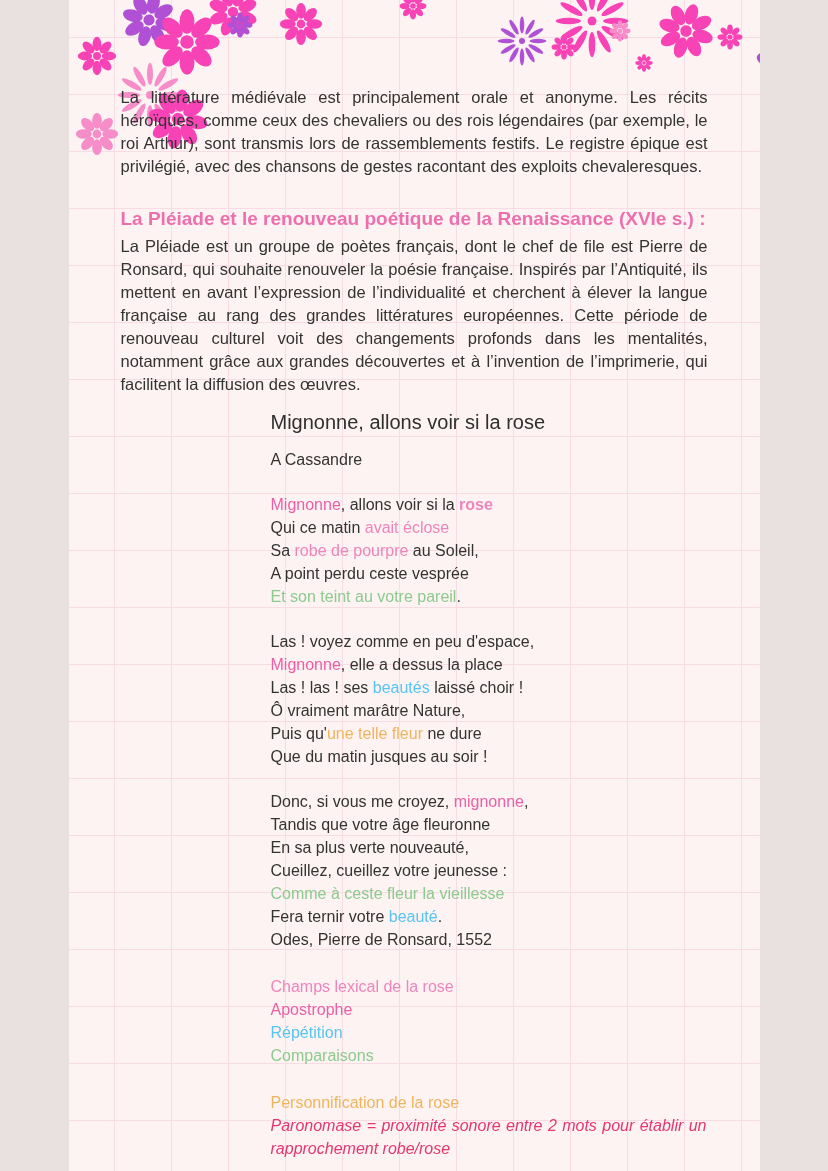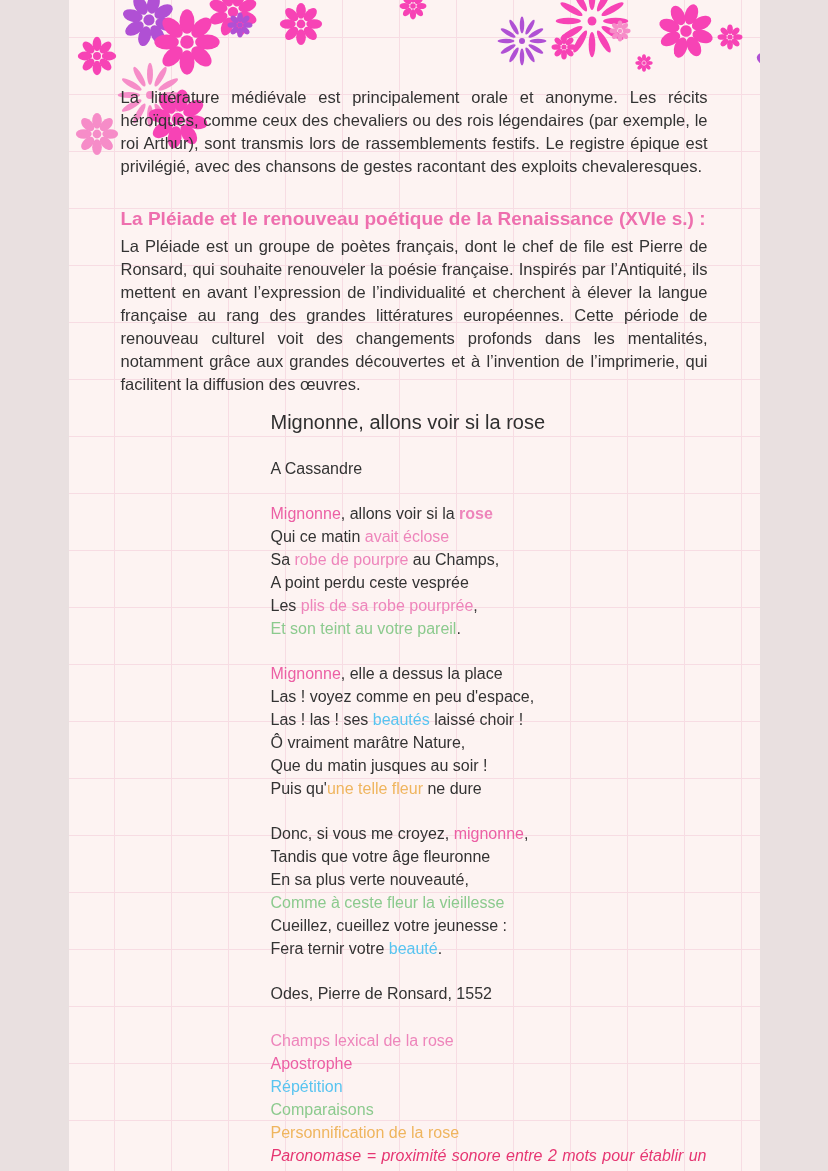--- a/index.html
+++ b/index.html
@@ -43,24 +43,24 @@
   .poem-block {
     margin-left:150px;
     margin-top:12px;
     font-size:16px;
   }
   .poem-title {
     font-size:20px;
     line-height:28px;
     color:#2f2f2f;
   }
-  .dedication { margin-top:21px; }
+  .dedication { margin-top:12px; }
   .stanza { margin-top:22px; }
   .poem-line { line-height:23px; }
-  .poem-source { margin-top:22px; }
+  .poem-source { }
 
   .legend {
     margin-top:24px;
     width:436px;
   }
   .legend-line { line-height:23px; }
   .legend-line.justify { text-align:justify; }
 </style>
 </head>
 <body>
@@ -177,49 +177,48 @@
     <p class="para para2">La Pléiade est un groupe de poètes français, dont le chef de file est Pierre de Ronsard, qui souhaite renouveler la poésie française. Inspirés par l’Antiquité, ils mettent en avant l’expression de l’individualité et cherchent à élever la langue française au rang des grandes littératures européennes. Cette période de renouveau culturel voit des changements profonds dans les mentalités, notamment grâce aux grandes découvertes et à l’invention de l’imprimerie, qui facilitent la diffusion des œuvres.</p>
 
     <div class="poem-block">
       <div class="poem-title">Mignonne, allons voir si la rose</div>
       <div class="dedication">A Cassandre</div>
 
       <div>
           <div class="stanza">
             <div class="poem-line"><span style="color: rgb(236, 95, 164);">Mignonne</span><span>, allons voir si la </span><span style="color: rgb(238, 133, 187); font-weight: bold;">rose</span></div>
             <div class="poem-line"><span>Qui ce matin </span><span style="color: rgb(238, 133, 187);">avait éclose</span></div>
-            <div class="poem-line"><span>Sa </span><span style="color: rgb(238, 133, 187);">robe de pourpre</span><span> au Champs,</span></div>
+            <div class="poem-line"><span>Sa </span><span style="color: rgb(238, 133, 187);">robe de pourpre</span><span> au Soleil,</span></div>
             <div class="poem-line"><span>A point perdu ceste vesprée</span></div>
-            <div class="poem-line"><span>Les </span><span style="color: rgb(238, 133, 187);">plis de sa robe pourprée</span><span>,</span></div>
             <div class="poem-line"><span style="color: rgb(140, 202, 142);">Et son teint au votre pareil</span><span>.</span></div>
           </div>
           <div class="stanza">
+            <div class="poem-line"><span>Las ! voyez comme en peu d'espace,</span></div>
             <div class="poem-line"><span style="color: rgb(236, 95, 164);">Mignonne</span><span>, elle a dessus la place</span></div>
-            <div class="poem-line"><span>Las ! voyez comme en peu d'espace,</span></div>
             <div class="poem-line"><span>Las ! las ! ses </span><span style="color: rgb(88, 196, 240);">beautés</span><span> laissé choir !</span></div>
             <div class="poem-line"><span>Ô vraiment marâtre Nature,</span></div>
+            <div class="poem-line"><span>Puis qu'</span><span style="color: rgb(239, 181, 94);">une telle fleur</span><span> ne dure</span></div>
             <div class="poem-line"><span>Que du matin jusques au soir !</span></div>
-            <div class="poem-line"><span>Puis qu'</span><span style="color: rgb(239, 181, 94);">une telle fleur</span><span> ne dure</span></div>
           </div>
           <div class="stanza">
             <div class="poem-line"><span>Donc, si vous me croyez, </span><span style="color: rgb(236, 95, 164);">mignonne</span><span>,</span></div>
             <div class="poem-line"><span>Tandis que votre âge fleuronne</span></div>
             <div class="poem-line"><span>En sa plus verte nouveauté,</span></div>
+            <div class="poem-line"><span>Cueillez, cueillez votre jeunesse :</span></div>
             <div class="poem-line"><span style="color: rgb(140, 202, 142);">Comme à ceste fleur la vieillesse</span></div>
-            <div class="poem-line"><span>Cueillez, cueillez votre jeunesse :</span></div>
             <div class="poem-line"><span>Fera ternir votre </span><span style="color: rgb(88, 196, 240);">beauté</span><span>.</span></div>
           </div>
         </div>
 
       <div class="poem-source">Odes, Pierre de Ronsard, 1552</div>
 
       <div class="legend">
           <div class="legend-line" style="color: rgb(238, 133, 187);">Champs lexical de la rose</div>
           <div class="legend-line" style="color: rgb(236, 95, 164);">Apostrophe</div>
           <div class="legend-line" style="color: rgb(88, 196, 240);">Répétition</div>
           <div class="legend-line" style="color: rgb(140, 202, 142);">Comparaisons</div>
-          <div class="legend-line" style="color: rgb(239, 181, 94);">Personnification de la rose</div>
+          <div class="legend-line" style="color: rgb(239, 181, 94); margin-top: 24px;">Personnification de la rose</div>
           <div class="legend-line justify" style="color: rgb(230, 54, 114); font-style: italic;">Paronomase = proximité sonore entre 2 mots pour établir un rapprochement robe/rose</div>
         </div>
     </div>
 
   </div>
 </div>
 
 </body></html>

